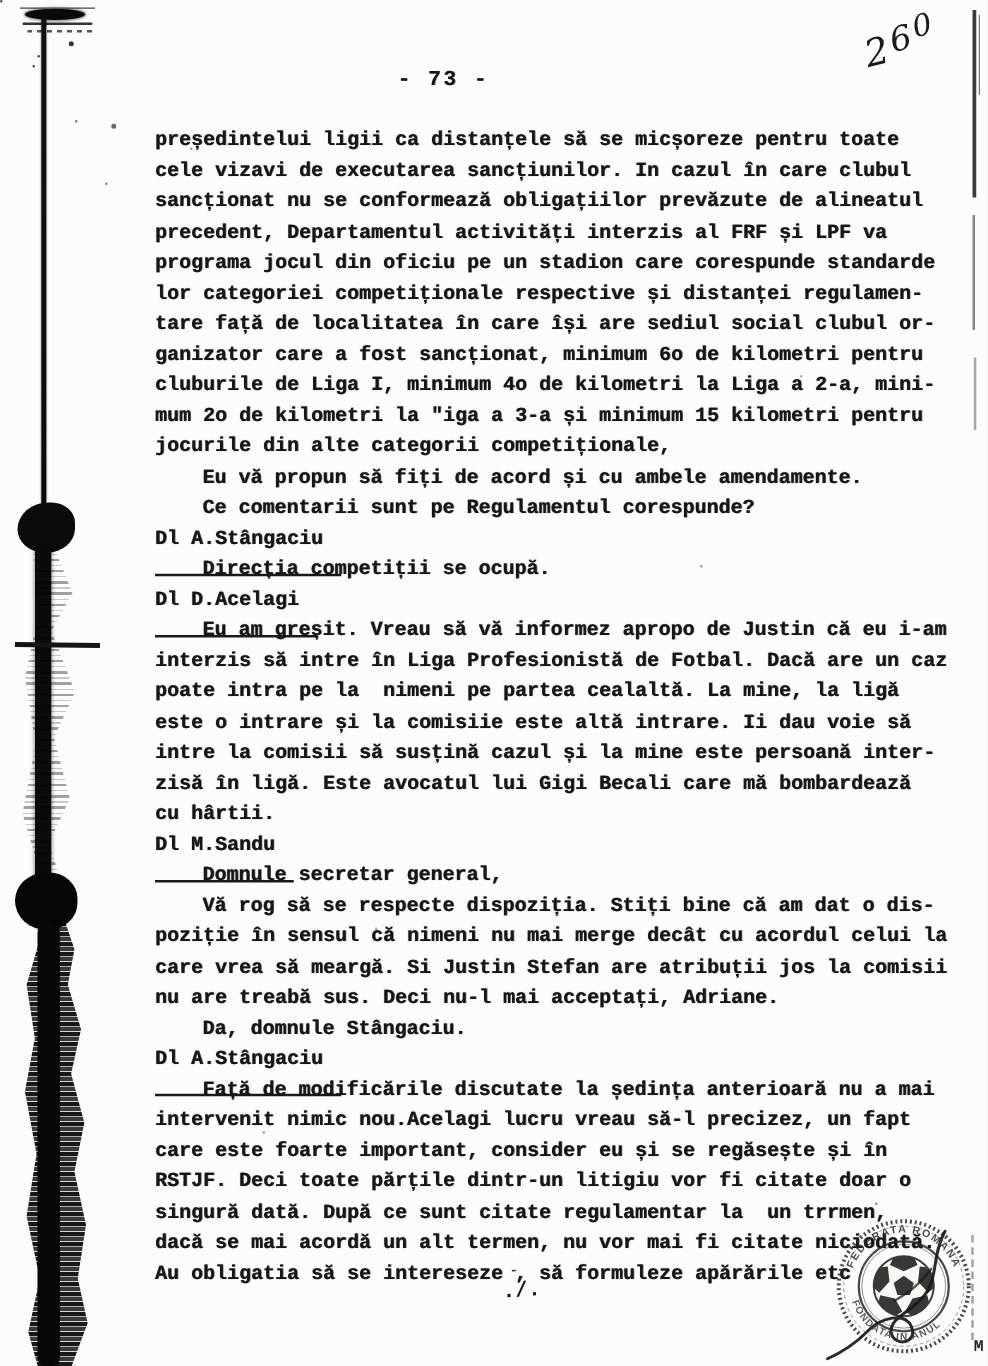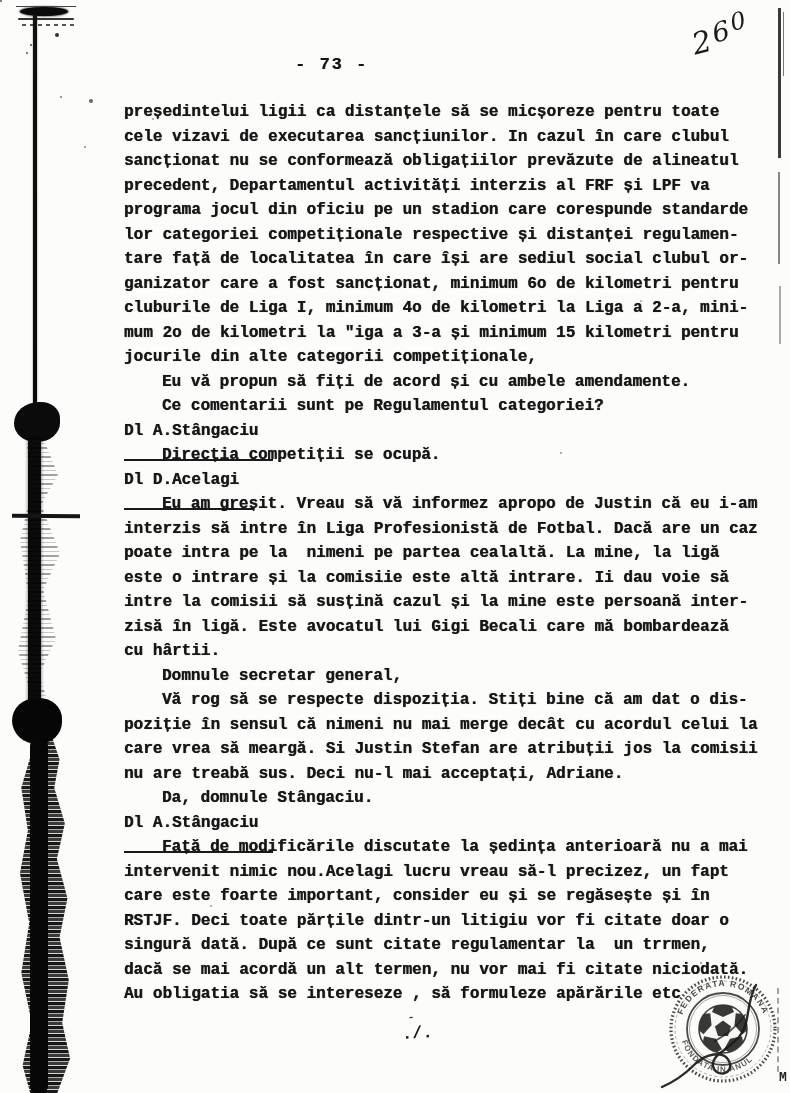--- a/index.html
+++ b/index.html
@@ -11,21 +11,21 @@
     position:absolute;left:124px;top:100px;width:642px;height:950px;overflow:hidden;
     font-family:"Liberation Mono","DejaVu Sans Mono",monospace;
     font-size:16px;font-weight:bold;color:#161616;
     text-shadow:0.5px 0 rgba(10,10,10,.55), 0 0 0.8px rgba(20,20,20,.5);
   }
   .line{white-space:pre;height:24.5px;line-height:24.5px;}
   .line.indent{padding-left:38px;}
   .line.heading .line-text{border-bottom:2.2px solid #1a1a1a;padding-right:15px;padding-bottom:19px;}
 
   .page-number{
-    position:absolute;left:295px;top:55px;
+    position:absolute;left:318px;top:55px;
     font-family:"Liberation Mono","DejaVu Sans Mono",monospace;
     font-size:17px;font-weight:bold;color:#141414;letter-spacing:2px;
     text-shadow:0.5px 0 rgba(10,10,10,.6);
   }
 
   
   .handwritten{
     position:absolute;left:690px;top:14px;transform:rotate(-14deg);
     font-family:"DejaVu Serif",serif;font-style:italic;
     font-size:30px;color:#1b1b1b;letter-spacing:3px;
@@ -117,31 +117,32 @@
       <div class="line normal"><span class="line-text">sancționat nu se conformează obligațiilor prevăzute de alineatul</span></div>
       <div class="line normal"><span class="line-text">precedent, Departamentul activități interzis al FRF și LPF va</span></div>
       <div class="line normal"><span class="line-text">programa jocul din oficiu pe un stadion care corespunde standarde</span></div>
       <div class="line normal"><span class="line-text">lor categoriei competiționale respective și distanței regulamen-</span></div>
       <div class="line normal"><span class="line-text">tare față de localitatea în care își are sediul social clubul or-</span></div>
       <div class="line normal"><span class="line-text">ganizator care a fost sancționat, minimum 6o de kilometri pentru</span></div>
       <div class="line normal"><span class="line-text">cluburile de Liga I, minimum 4o de kilometri la Liga a 2-a, mini-</span></div>
       <div class="line normal"><span class="line-text">mum 2o de kilometri la "iga a 3-a și minimum 15 kilometri pentru</span></div>
       <div class="line normal"><span class="line-text">jocurile din alte categorii competiționale,</span></div>
       <div class="line indent"><span class="line-text">Eu vă propun să fiți de acord și cu ambele amendamente.</span></div>
-      <div class="line indent"><span class="line-text">Ce comentarii sunt pe Regulamentul categoriei?</span></div>
+      <div class="line indent"><span class="line-text">Ce comentarii sunt pe Regulamentul corespunde?</span></div>
       <div class="line heading"><span class="line-text">Dl A.Stângaciu</span></div>
       <div class="line indent"><span class="line-text">Direcția competiții se ocupă.</span></div>
       <div class="line heading"><span class="line-text">Dl D.Acelagi</span></div>
       <div class="line indent"><span class="line-text">Eu am greșit. Vreau să vă informez apropo de Justin că eu i-am</span></div>
       <div class="line normal"><span class="line-text">interzis să intre în Liga Profesionistă de Fotbal. Dacă are un caz</span></div>
       <div class="line normal"><span class="line-text">poate intra pe la  nimeni pe partea cealaltă. La mine, la ligă</span></div>
       <div class="line normal"><span class="line-text">este o intrare și la comisiie este altă intrare. Ii dau voie să</span></div>
       <div class="line normal"><span class="line-text">intre la comisii să susțină cazul și la mine este persoană inter-</span></div>
       <div class="line normal"><span class="line-text">zisă în ligă. Este avocatul lui Gigi Becali care mă bombardează</span></div>
       <div class="line normal"><span class="line-text">cu hârtii.</span></div>
+      <div class="line heading"><span class="line-text">Dl M.Sandu</span></div>
       <div class="line indent"><span class="line-text">Domnule secretar general,</span></div>
       <div class="line indent"><span class="line-text">Vă rog să se respecte dispoziția. Stiți bine că am dat o dis-</span></div>
       <div class="line normal"><span class="line-text">poziție în sensul că nimeni nu mai merge decât cu acordul celui la</span></div>
       <div class="line normal"><span class="line-text">care vrea să meargă. Si Justin Stefan are atribuții jos la comisii</span></div>
       <div class="line normal"><span class="line-text">nu are treabă sus. Deci nu-l mai acceptați, Adriane.</span></div>
       <div class="line indent"><span class="line-text">Da, domnule Stângaciu.</span></div>
       <div class="line heading"><span class="line-text">Dl A.Stângaciu</span></div>
       <div class="line indent"><span class="line-text">Față de modificările discutate la ședința anterioară nu a mai</span></div>
       <div class="line normal"><span class="line-text">intervenit nimic nou.Acelagi lucru vreau să-l precizez, un fapt</span></div>
       <div class="line normal"><span class="line-text">care este foarte important, consider eu și se regăsește și în</span></div>

